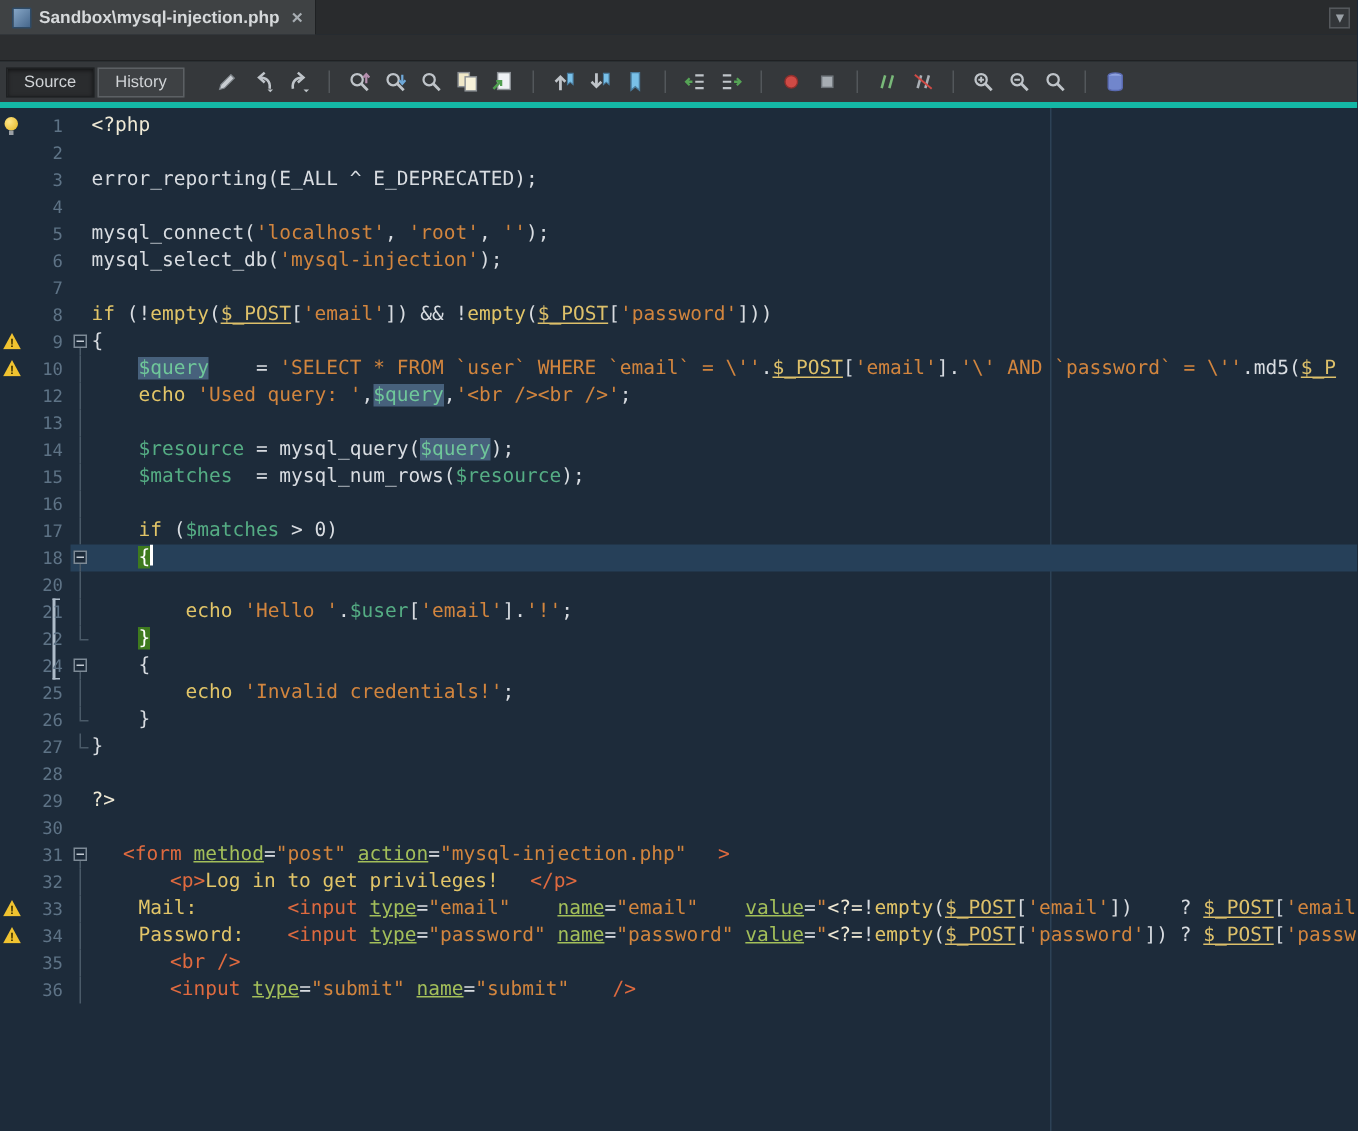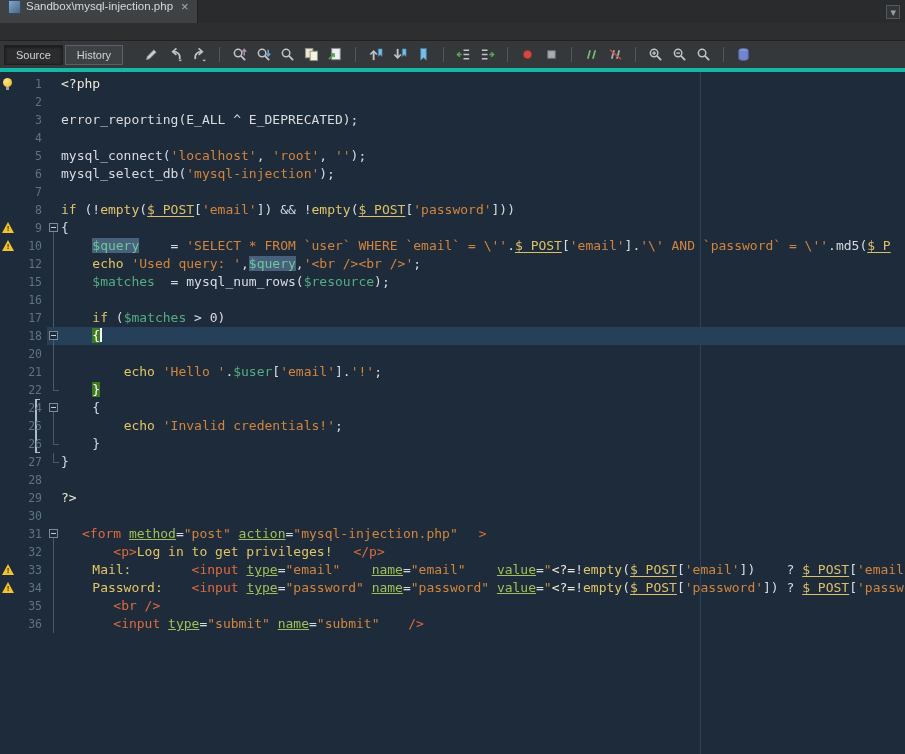--- a/index.html
+++ b/index.html
@@ -1,22 +1,22 @@
 <!DOCTYPE html>
 <html><head>
 <meta charset="utf-8">
 <style>
   html,body{margin:0;padding:0;background:#1d2b3a;}
   .window{width:905px;height:754px;display:flex;flex-direction:column;overflow:hidden;
           font-family:"Liberation Sans",sans-serif;background:#1d2b3a;}
 
   
   .tab-bar{height:23px;background:#292b2d;display:flex;align-items:stretch;position:relative;flex:none;}
-  .tab{display:flex;gap:5px;padding:0 8px;background:#3f4244;
-       border-right:1px solid #1f2123;cursor:pointer;}
+  .tab{display:flex;align-items:center;gap:5px;padding:0 8px;background:#3f4244;
+       border-right:1px solid #1f2123;cursor:pointer;font-weight:bold;}
   .tab-label{font-size:11.5px;color:#d6d9db;}
   .tab-close{color:#a7adb2;font-size:13px;line-height:1;margin-left:3px;cursor:pointer;}
   .file-icon{width:11px;height:12px;flex:none;border-radius:1px;display:inline-block;
              background:linear-gradient(135deg,#86a6c6,#46678c);border:1px solid #2e4a66;}
   .tab-bar-right{position:absolute;right:5px;top:0;height:23px;display:flex;align-items:center;}
   .doc-list{color:#9aa0a6;font-size:11px;border:1px solid #55585c;background:#333639;
             padding:0 3px;line-height:12px;cursor:pointer;}
 
   
   .path-bar{height:17px;background:#2c2e30;color:#8d959c;font-size:10.5px;line-height:17px;
@@ -262,20 +262,22 @@
         <div class="row"><div class="g-glyph"></div><div class="g-num">2</div><div class="body"><div class="g-fold"></div><div class="code"></div></div></div>
         <div class="row"><div class="g-glyph"></div><div class="g-num">3</div><div class="body"><div class="g-fold"></div><div class="code"><span class="tk-t">error_reporting(E_ALL ^ E_DEPRECATED);</span></div></div></div>
         <div class="row"><div class="g-glyph"></div><div class="g-num">4</div><div class="body"><div class="g-fold"></div><div class="code"></div></div></div>
         <div class="row"><div class="g-glyph"></div><div class="g-num">5</div><div class="body"><div class="g-fold"></div><div class="code"><span class="tk-t">mysql_connect(</span><span class="tk-s">'localhost'</span><span class="tk-t">, </span><span class="tk-s">'root'</span><span class="tk-t">, </span><span class="tk-s">''</span><span class="tk-t">);</span></div></div></div>
         <div class="row"><div class="g-glyph"></div><div class="g-num">6</div><div class="body"><div class="g-fold"></div><div class="code"><span class="tk-t">mysql_select_db(</span><span class="tk-s">'mysql-injection'</span><span class="tk-t">);</span></div></div></div>
         <div class="row"><div class="g-glyph"></div><div class="g-num">7</div><div class="body"><div class="g-fold"></div><div class="code"></div></div></div>
         <div class="row"><div class="g-glyph"></div><div class="g-num">8</div><div class="body"><div class="g-fold"></div><div class="code"><span class="tk-k">if</span><span class="tk-t"> (!</span><span class="tk-k">empty</span><span class="tk-t">(</span><span class="tk-g">$_POST</span><span class="tk-t">[</span><span class="tk-s">'email'</span><span class="tk-t">]) &amp;&amp; !</span><span class="tk-k">empty</span><span class="tk-t">(</span><span class="tk-g">$_POST</span><span class="tk-t">[</span><span class="tk-s">'password'</span><span class="tk-t">]))</span></div></div></div>
         <div class="row"><div class="g-glyph"><span class="glyph warning"></span></div><div class="g-num">9</div><div class="body"><div class="g-fold fold-box"><span class="fbox"></span></div><div class="code"><span class="tk-t">{</span></div></div></div>
         <div class="row"><div class="g-glyph"><span class="glyph warning"></span></div><div class="g-num">10</div><div class="body"><div class="g-fold fold-line"></div><div class="code"><span class="tk-t">    </span><span class="tk-vh">$query</span><span class="tk-t">    = </span><span class="tk-s">'SELECT * FROM `user` WHERE `email` = \''</span><span class="tk-t">.</span><span class="tk-g">$_POST</span><span class="tk-t">[</span><span class="tk-s">'email'</span><span class="tk-t">].</span><span class="tk-s">'\' AND `password` = \''</span><span class="tk-t">.md5(</span><span class="tk-g">$_P</span></div></div></div>
         <div class="row"><div class="g-glyph"></div><div class="g-num">12</div><div class="body"><div class="g-fold fold-line"></div><div class="code"><span class="tk-t">    </span><span class="tk-k">echo</span><span class="tk-t"> </span><span class="tk-s">'Used query: '</span><span class="tk-t">,</span><span class="tk-vh">$query</span><span class="tk-t">,</span><span class="tk-s">'&lt;br /&gt;&lt;br /&gt;'</span><span class="tk-t">;</span></div></div></div>
+        <div class="row"><div class="g-glyph"></div><div class="g-num">13</div><div class="body"><div class="g-fold fold-line"></div><div class="code"></div></div></div>
+        <div class="row"><div class="g-glyph"></div><div class="g-num">14</div><div class="body"><div class="g-fold fold-line"></div><div class="code"><span class="tk-t">    </span><span class="tk-v">$resource</span><span class="tk-t"> = mysql_query(</span><span class="tk-vh">$query</span><span class="tk-t">);</span></div></div></div>
         <div class="row"><div class="g-glyph"></div><div class="g-num">15</div><div class="body"><div class="g-fold fold-line"></div><div class="code"><span class="tk-t">    </span><span class="tk-v">$matches</span><span class="tk-t">  = mysql_num_rows(</span><span class="tk-v">$resource</span><span class="tk-t">);</span></div></div></div>
         <div class="row"><div class="g-glyph"></div><div class="g-num">16</div><div class="body"><div class="g-fold fold-line"></div><div class="code"></div></div></div>
         <div class="row"><div class="g-glyph"></div><div class="g-num">17</div><div class="body"><div class="g-fold fold-line"></div><div class="code"><span class="tk-t">    </span><span class="tk-k">if</span><span class="tk-t"> (</span><span class="tk-v">$matches</span><span class="tk-t"> &gt; 0)</span></div></div></div>
         <div class="row current"><div class="g-glyph"></div><div class="g-num">18</div><div class="body"><div class="g-fold fold-box"><span class="fbox"></span></div><div class="code"><span class="tk-t">    </span><span class="tk-b">{</span><span class="cursor"></span></div></div></div>
         <div class="row"><div class="g-glyph"></div><div class="g-num">20</div><div class="body"><div class="g-fold fold-line"></div><div class="code"></div></div></div>
         <div class="row"><div class="g-glyph"></div><div class="g-num">21</div><div class="body"><div class="g-fold fold-line"></div><div class="code"><span class="tk-t">        </span><span class="tk-k">echo</span><span class="tk-t"> </span><span class="tk-s">'Hello '</span><span class="tk-t">.</span><span class="tk-v">$user</span><span class="tk-t">[</span><span class="tk-s">'email'</span><span class="tk-t">].</span><span class="tk-s">'!'</span><span class="tk-t">;</span></div></div></div>
         <div class="row"><div class="g-glyph"></div><div class="g-num">22</div><div class="body"><div class="g-fold fold-end"></div><div class="code"><span class="tk-t">    </span><span class="tk-b">}</span></div></div></div>
         <div class="row"><div class="g-glyph"></div><div class="g-num">24</div><div class="body"><div class="g-fold fold-box"><span class="fbox"></span></div><div class="code"><span class="tk-t">    {</span></div></div></div>
         <div class="row"><div class="g-glyph"></div><div class="g-num">25</div><div class="body"><div class="g-fold fold-line"></div><div class="code"><span class="tk-t">        </span><span class="tk-k">echo</span><span class="tk-t"> </span><span class="tk-s">'Invalid credentials!'</span><span class="tk-t">;</span></div></div></div>
         <div class="row"><div class="g-glyph"></div><div class="g-num">26</div><div class="body"><div class="g-fold fold-end"></div><div class="code"><span class="tk-t">    }</span></div></div></div>

